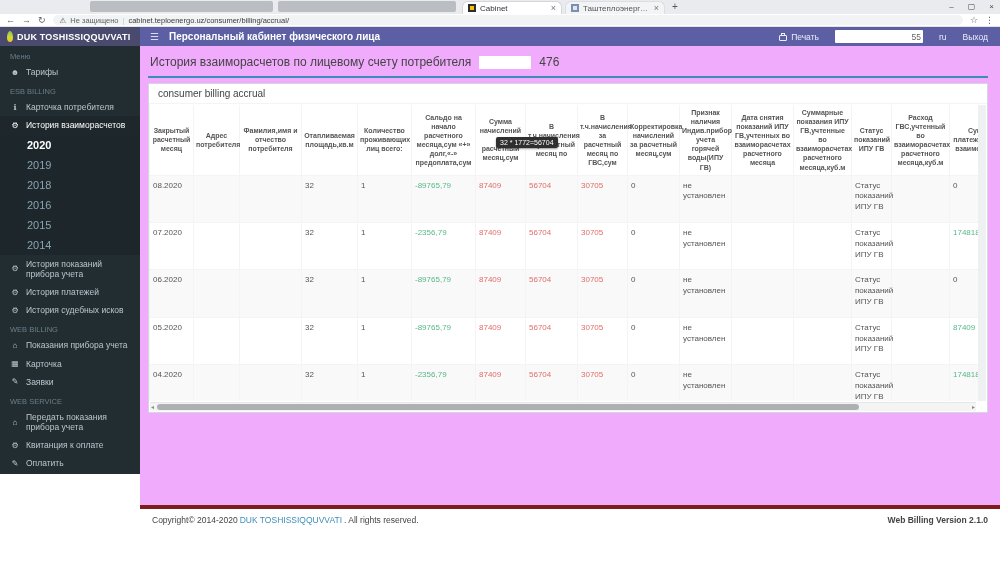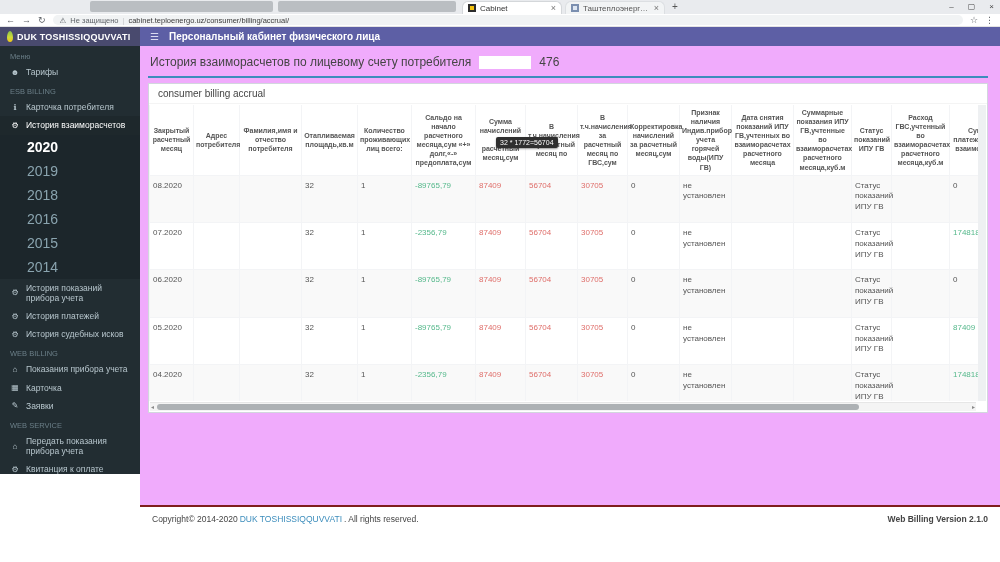--- a/index.html
+++ b/index.html
@@ -48,21 +48,21 @@
        justify-content:flex-end;font-size:8.5px;color:#666;padding-right:2px;}
 
   
   .sidebar{position:absolute;left:0;top:46px;width:140px;height:428px;background:var(--sidebar);overflow:hidden;}
   .side-section-label{color:#6b7f88;font-size:7.5px;padding:6px 10px 2px;}
   .side-item{display:flex;align-items:center;gap:6px;padding:4px 8px 4px 10px;color:#b8c7ce;font-size:8.5px;cursor:pointer;}
   .side-item.active{color:#fff;background:#1e282c;}
   .side-icon{width:10px;font-size:8px;text-align:center;flex:none;}
   .side-label{line-height:1.2;}
   .side-sub{background:#1c262b;}
-  .side-year{padding:4px 0 4px 27px;color:#8aa4af;font-size:14px;cursor:pointer;}
+  .side-year{padding:4px 0 4px 27px;color:#8aa4af;font-size:11px;cursor:pointer;}
   .side-year.active{color:#fff;font-weight:bold;}
 
   
   .content{position:absolute;left:140px;top:46px;width:860px;height:516px;background:#f0abfc;}
   .page-title{position:absolute;left:10px;top:9px;display:flex;align-items:center;gap:8px;font-size:12px;color:#444;}
   .title-redact{width:52px;height:13px;background:#fff;}
   .title-rule{position:absolute;left:8px;right:12px;top:30px;height:2px;background:var(--link);}
   .panel{position:absolute;left:8px;right:12px;top:37px;height:330px;background:#fff;border:1px solid #d2d6de;}
   .panel-header{height:20px;line-height:20px;padding-left:9px;font-size:10px;color:#444;border-bottom:1px solid #f4f4f4;}
   .table-wrap{position:absolute;left:0;top:21px;right:9px;bottom:11px;overflow:hidden;}
@@ -74,21 +74,21 @@
   tr.odd td{background:#f9f9f9;}
   td.val-g{color:var(--green);} td.val-r{color:var(--red);}
   .hscroll{position:absolute;left:1px;right:11px;bottom:1px;height:9px;background:#f4f4f4;border-top:1px solid #e6e6e6;}
   .hthumb{position:absolute;left:7px;top:1px;height:6px;width:85%;background:#adb1b4;border-radius:3px;}
   .harrow{position:absolute;top:0;font-size:6px;color:#8a8a8a;line-height:9px;}
   .harrow.l{left:1px;} .harrow.r{right:1px;}
   .tooltip{position:absolute;left:496px;top:137px;background:#2f2f2f;color:#fff;font-size:7px;
      padding:2px 4px;border-radius:2px;white-space:nowrap;z-index:20;box-shadow:0 1px 2px rgba(0,0,0,.4);}
 
   
-  .footer{position:absolute;left:0;right:0;top:459px;height:25px;background:#fff;border-top:2px solid #7f1d1d;
+  .footer{position:absolute;left:0;right:0;top:459px;height:25px;background:#fff;border-top:4px solid #7f1d1d;
      display:flex;align-items:center;font-size:8.5px;color:#444;padding:0 12px;}
   .footer a,.flink{color:var(--link);text-decoration:none;margin:0 2px;cursor:pointer;}
   .fversion{margin-left:auto;font-weight:bold;}
   .bottom-white{position:absolute;left:0;right:0;top:484px;bottom:0;background:#fff;}
 </style>
 </head>
 <body>
 
 <div class="tabstrip">
   <div class="tab-redact one"></div>
@@ -125,20 +125,31 @@
   <span class="nav-ic">⋮</span>
 </div>
 
 <div class="appheader">
   <div class="brand">
     <span class="brand-logo"></span>
     <span class="brand-name">DUK TOSHISSIQQUVVATI</span>
   </div>
   <span class="hamb">☰</span>
   <span class="htitle">Персональный кабинет физического лица</span>
+  <div class="hright">
+    <span class="hbtn">
+      <span class="print-ic"></span>
+      <span>Печать</span>
+    </span>
+    <span class="acct-redact">
+      <span>55</span>
+    </span>
+    <span>ru</span>
+    <span>Выход</span>
+  </div>
 </div>
 
 <div class="sidebar">
   <div>
       <div class="side-section-label">Меню</div>
       <div class="side-item">
         <span class="side-icon">☻</span>
         <span class="side-label">Тарифы</span>
       </div>
       <div class="side-section-label">ESB BILLING</div>

